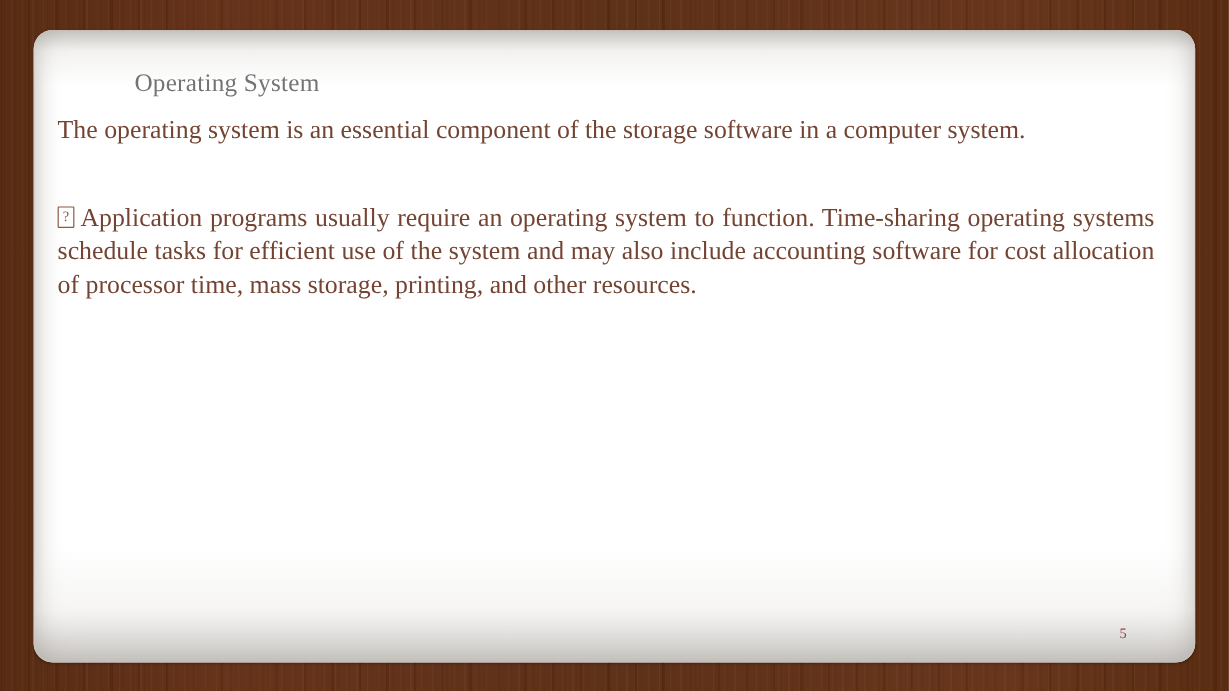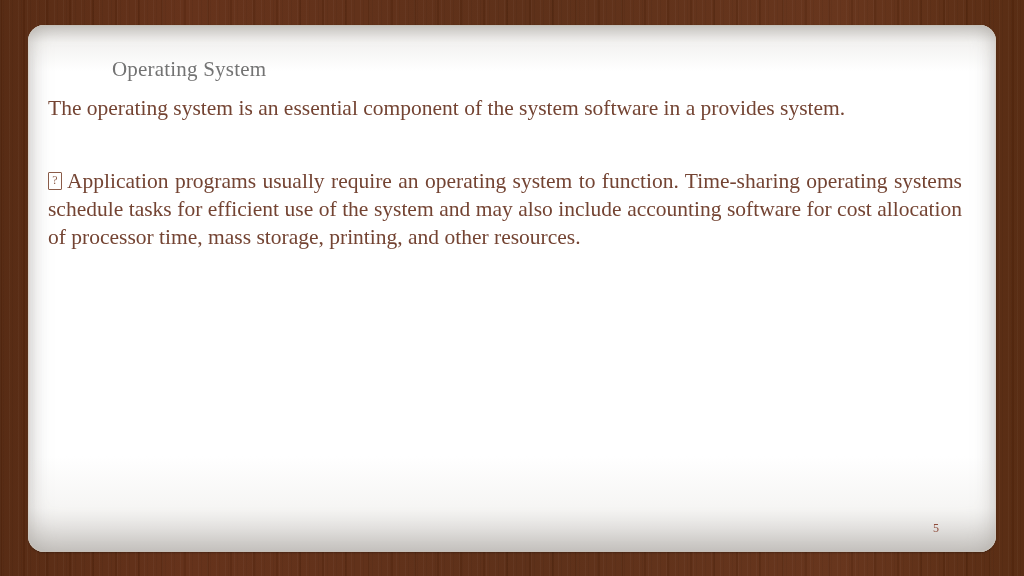--- a/index.html
+++ b/index.html
@@ -165,21 +165,21 @@
 
 <div class="slide">
   <div class="panel">
     <div class="panel-content">
 
       <h1 class="slide-title">Operating System</h1>
 
       <div class="body-block">
 
 
-        <p class="para">The operating system is an essential component of the system software in a provides system.</p>
+        <p class="para">The operating system is an essential component of the storage software in a computer system.</p>
 
         <p class="para para-bulleted"><span class="tofu-bullet">?</span><span>Application programs usually require an operating system to function. Time-sharing operating systems schedule tasks for efficient use of the system and may also include accounting software for cost allocation of processor time, mass storage, printing, and other resources.</span></p>
 
       </div>
 
       <div class="page-number">5</div>
 
     </div>
   </div>
 </div>

